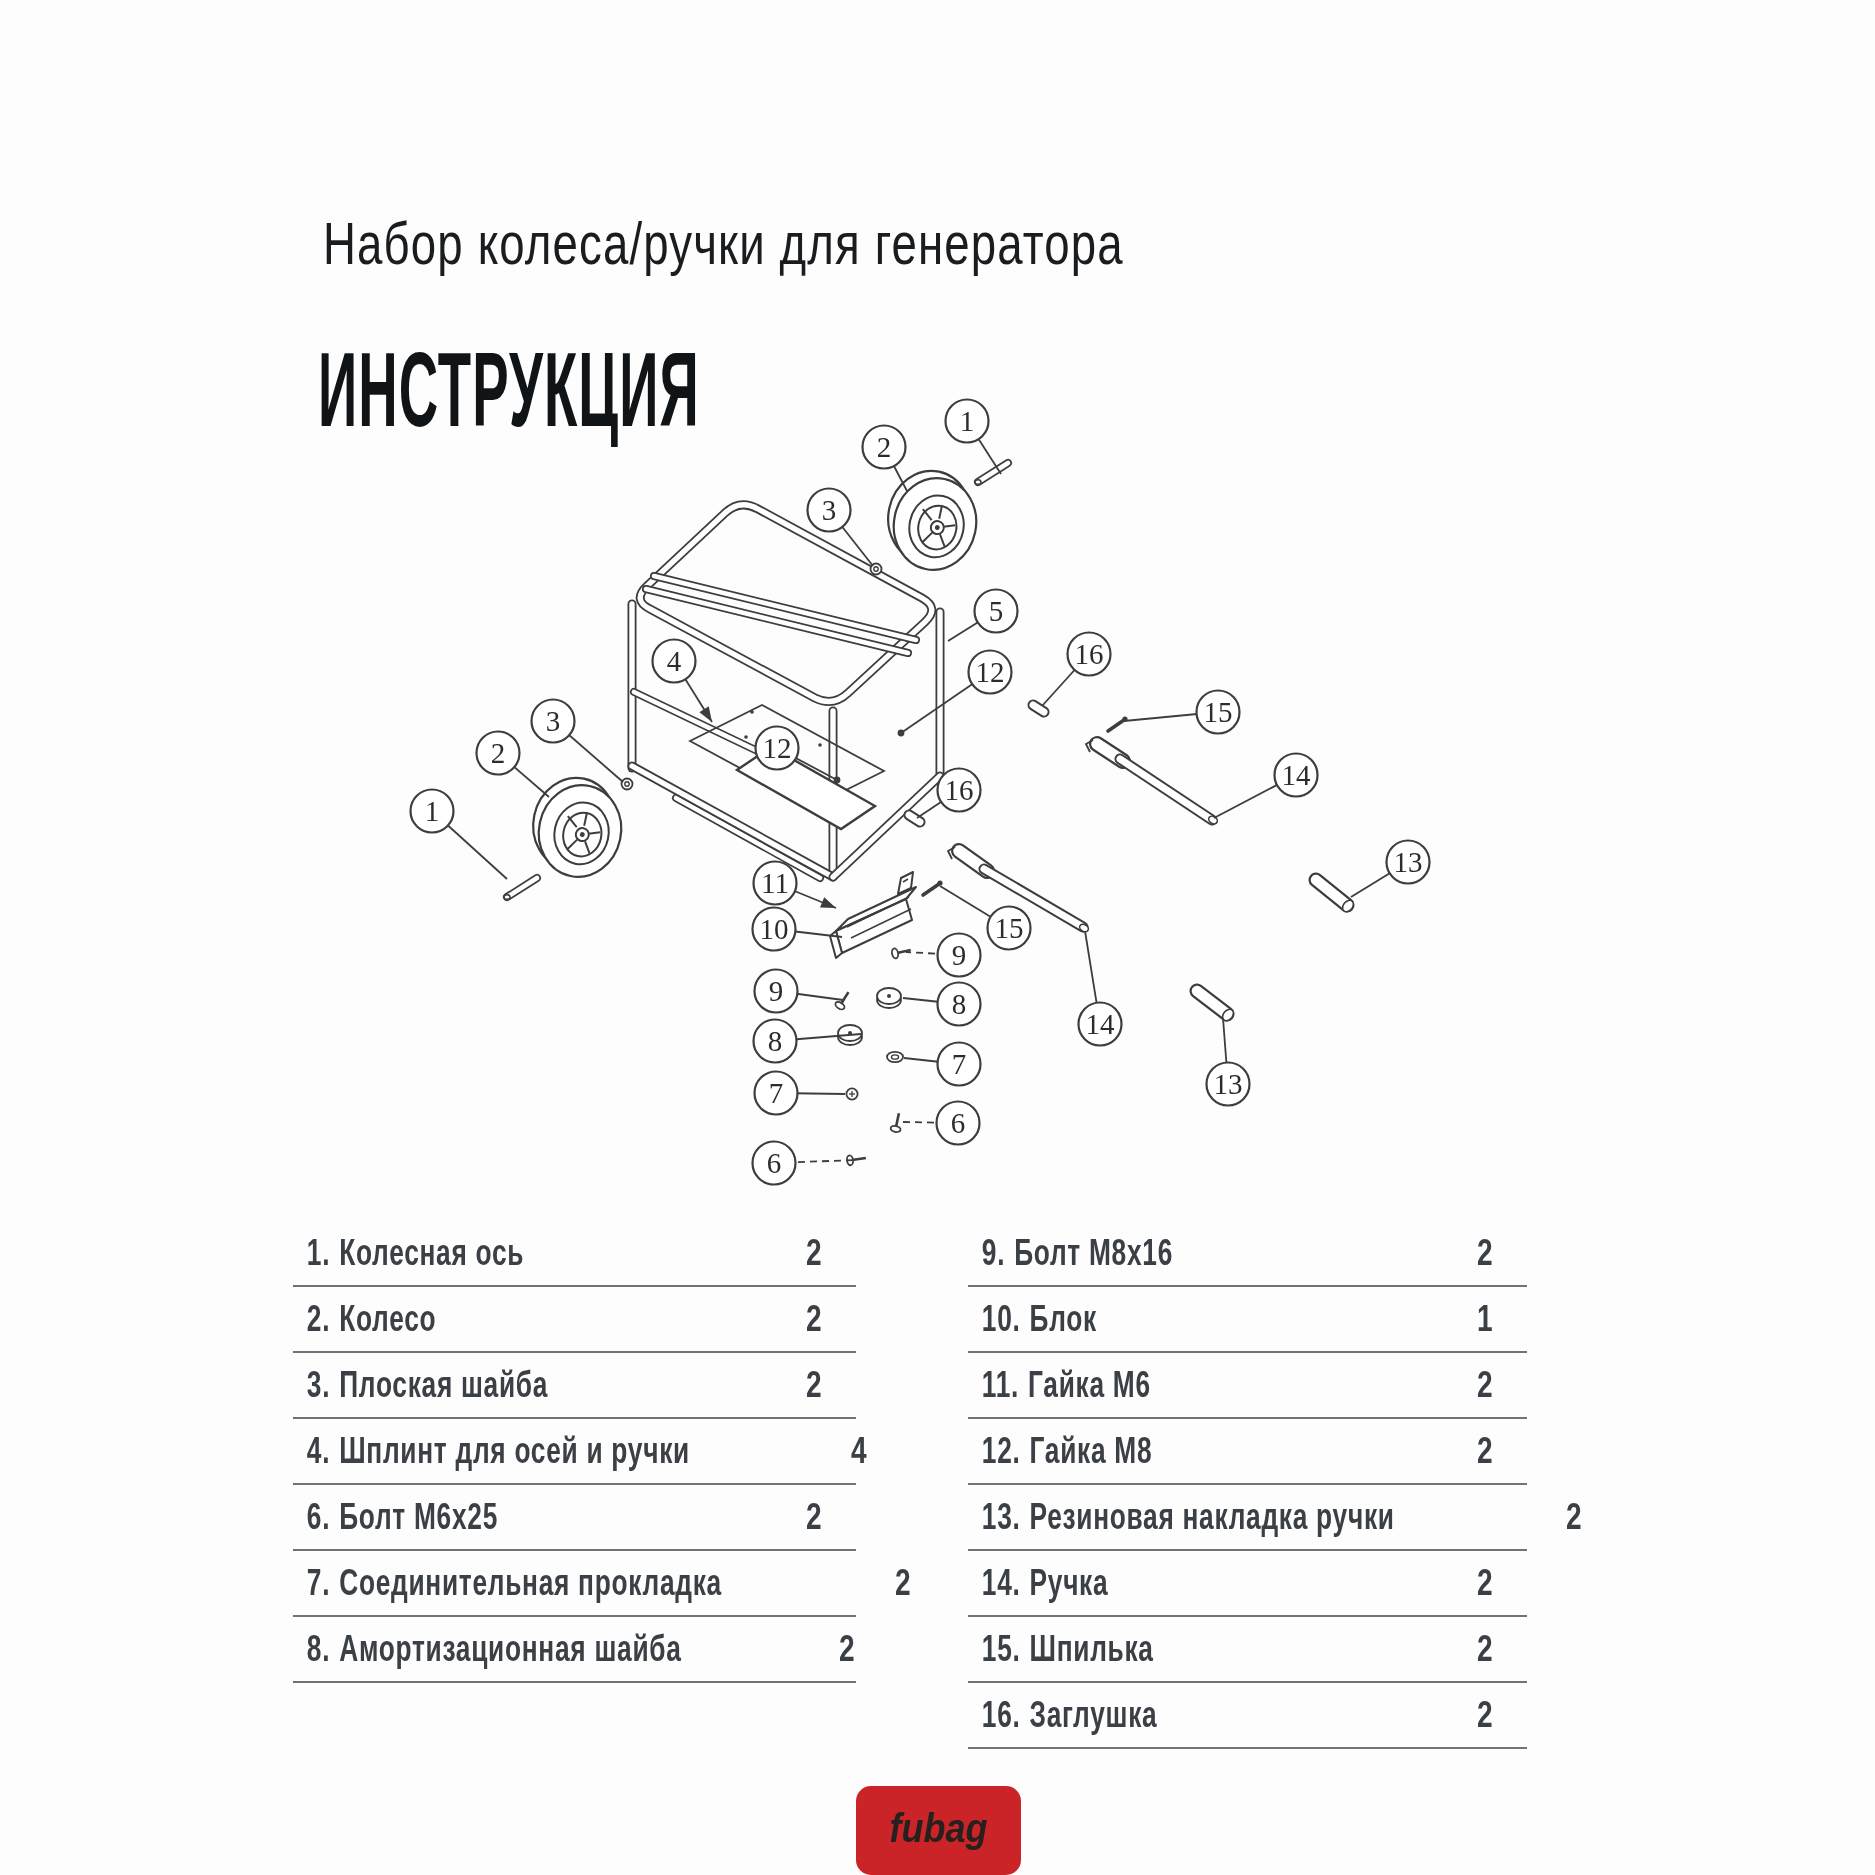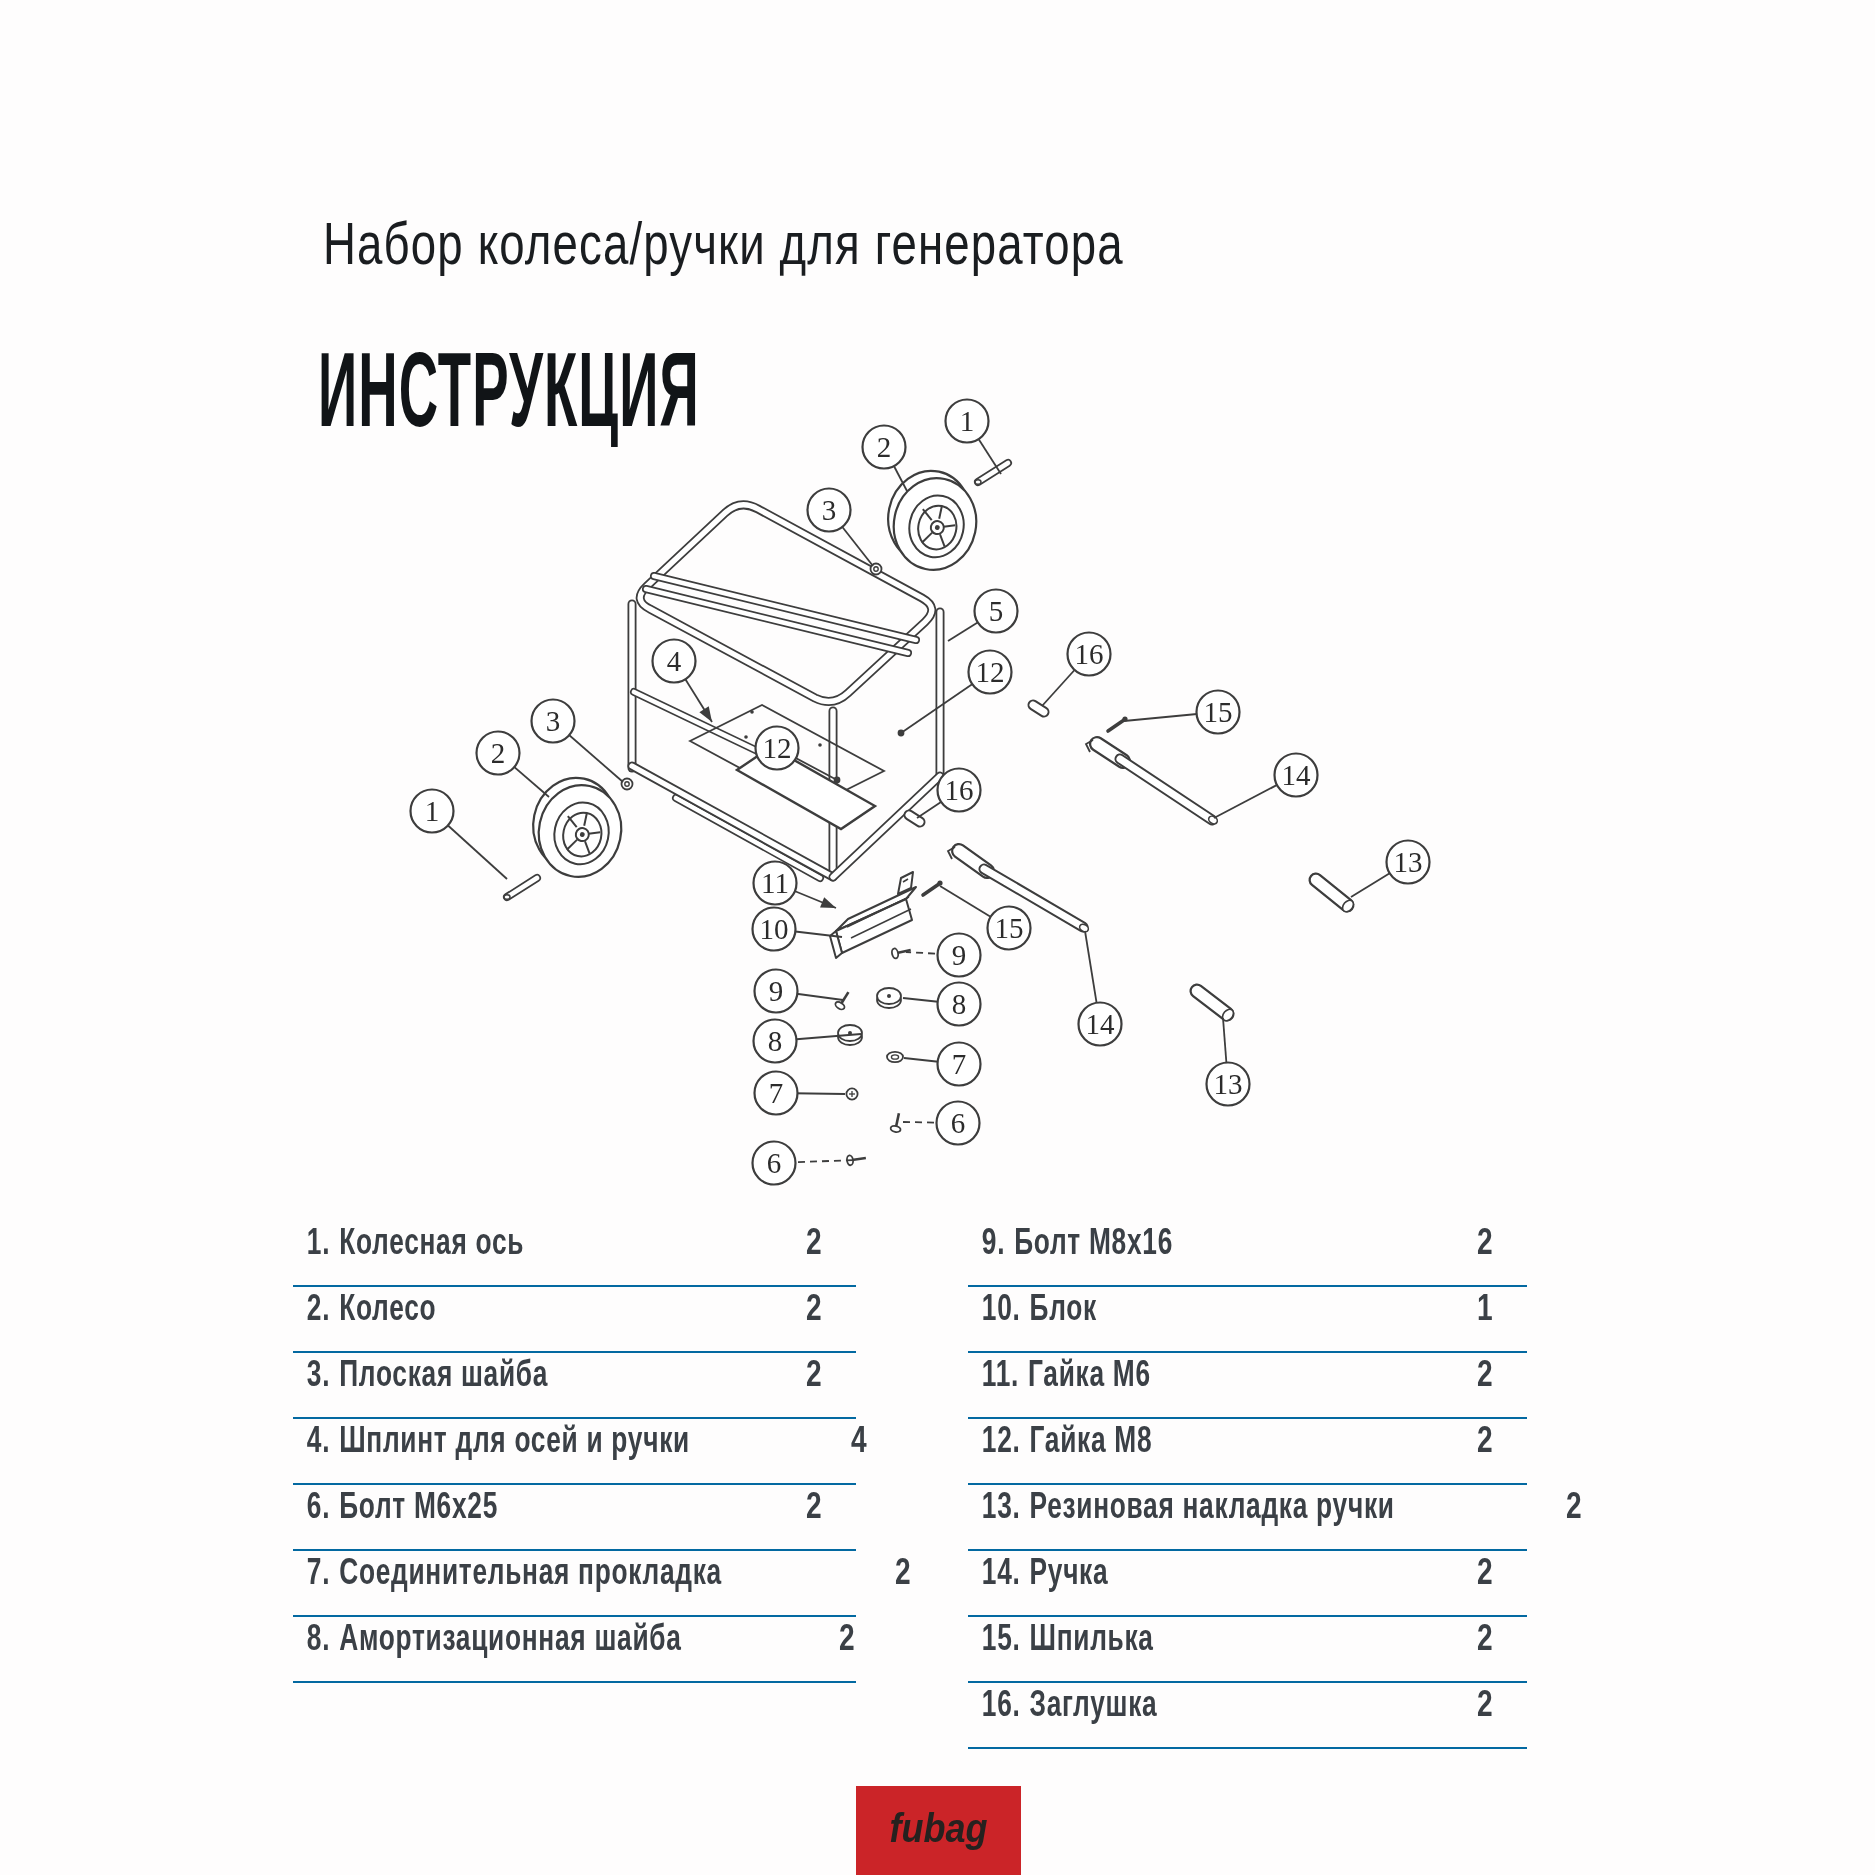--- a/index.html
+++ b/index.html
@@ -34,40 +34,40 @@
   .to-c{fill:none;stroke:#3d3d3d;stroke-width:11;stroke-linecap:round;}
   .ti-c{fill:none;stroke:#ffffff;stroke-width:7;stroke-linecap:round;}
   .to-p{fill:none;stroke:#3d3d3d;stroke-width:8;stroke-linecap:round;}
   .ti-p{fill:none;stroke:#ffffff;stroke-width:4.6;stroke-linecap:round;}
   .thin{stroke:#3d3d3d;fill:none;stroke-width:1.8;}
   
   .col{position:absolute;top:1221px;}
   .col.left{left:293px;width:563px;}
   .col.right{left:968px;width:559px;}
   .prow{
-    height:64px;display:flex;align-items:flex-start;
-    border-bottom:2px solid #0369a1;
+    height:64px;display:flex;align-items:center;
+    border-bottom:2px solid #737373;
   }
   .pname{
     display:inline-block;white-space:nowrap;
     padding-left:19px;
     font-size:36px;font-weight:700;color:#3b4046;letter-spacing:1px;
     transform:scaleX(.73);transform-origin:0 50%;
   }
   .pname .gap{display:inline-block;width:.34em;}
   .qty{
     margin-left:auto;display:inline-block;
     padding-right:44px;
     font-size:36px;font-weight:700;color:#3b4046;
     transform:scaleX(.78);transform-origin:100% 50%;
   }
   
   .logo{
     position:absolute;left:856px;top:1786px;width:165px;height:89px;
-    display:flex;align-items:center;justify-content:center;
+    display:flex;align-items:center;justify-content:center;border-radius:15px;
   }
   .logo span{
     font-size:40px;font-weight:700;font-style:italic;
     letter-spacing:0;line-height:1;
     transform:scaleX(.9) translateY(-3px);
   }
 </style>
 </head>
 <body>
 

